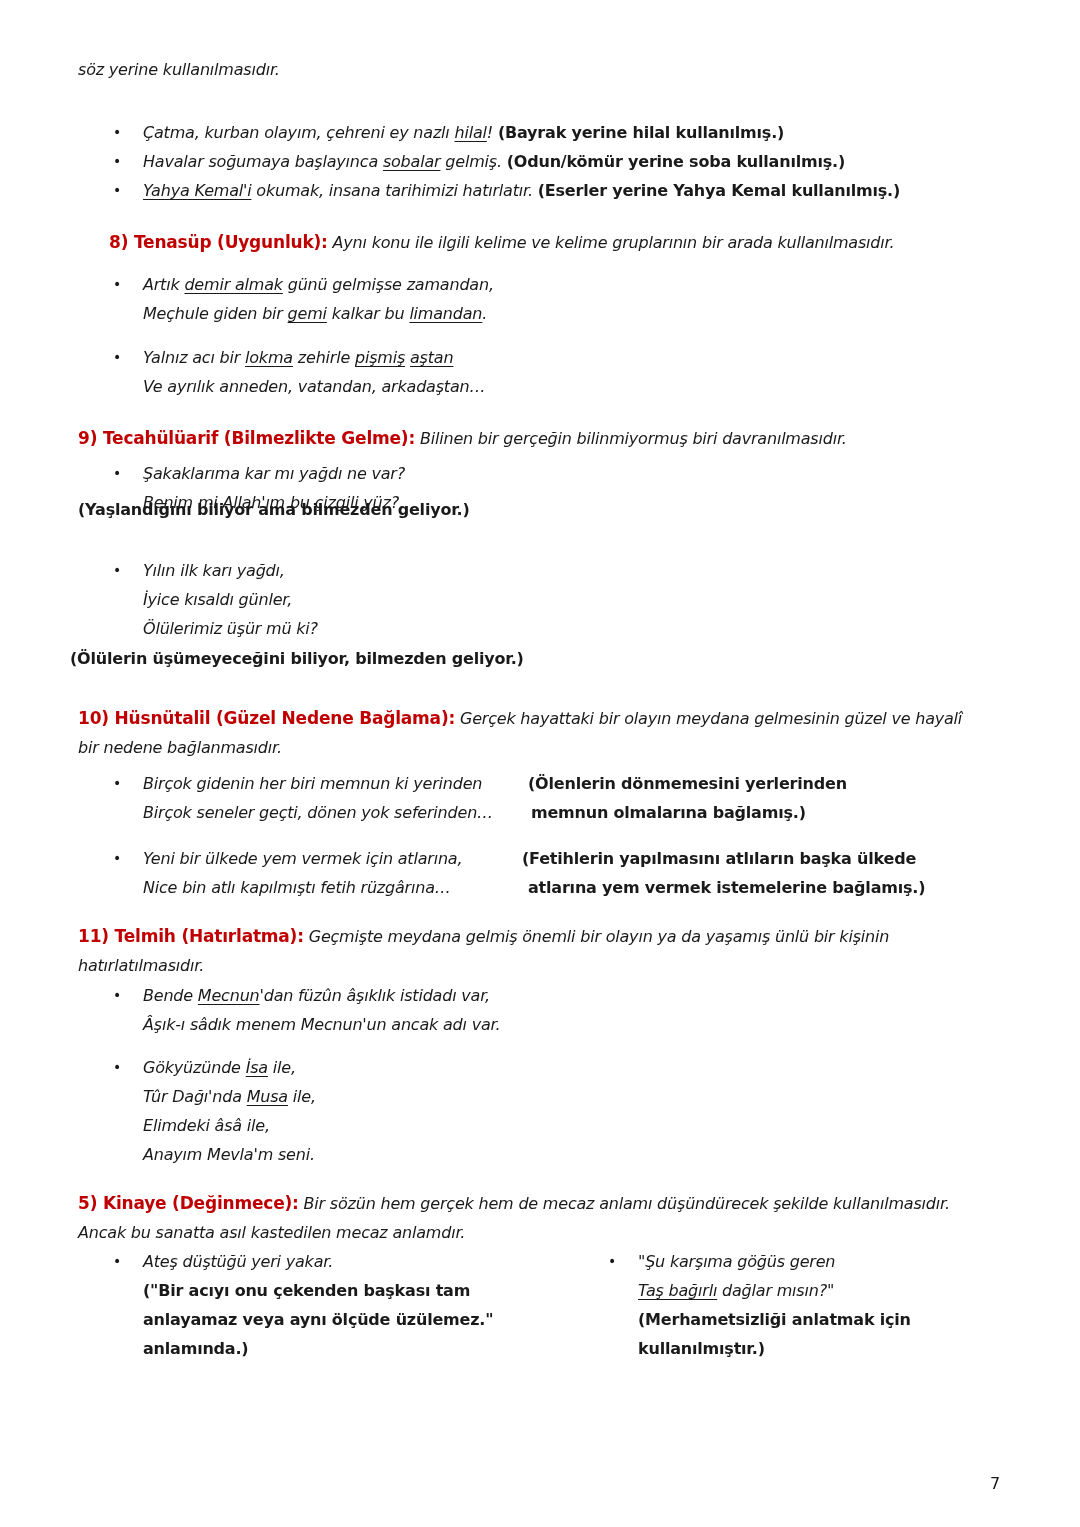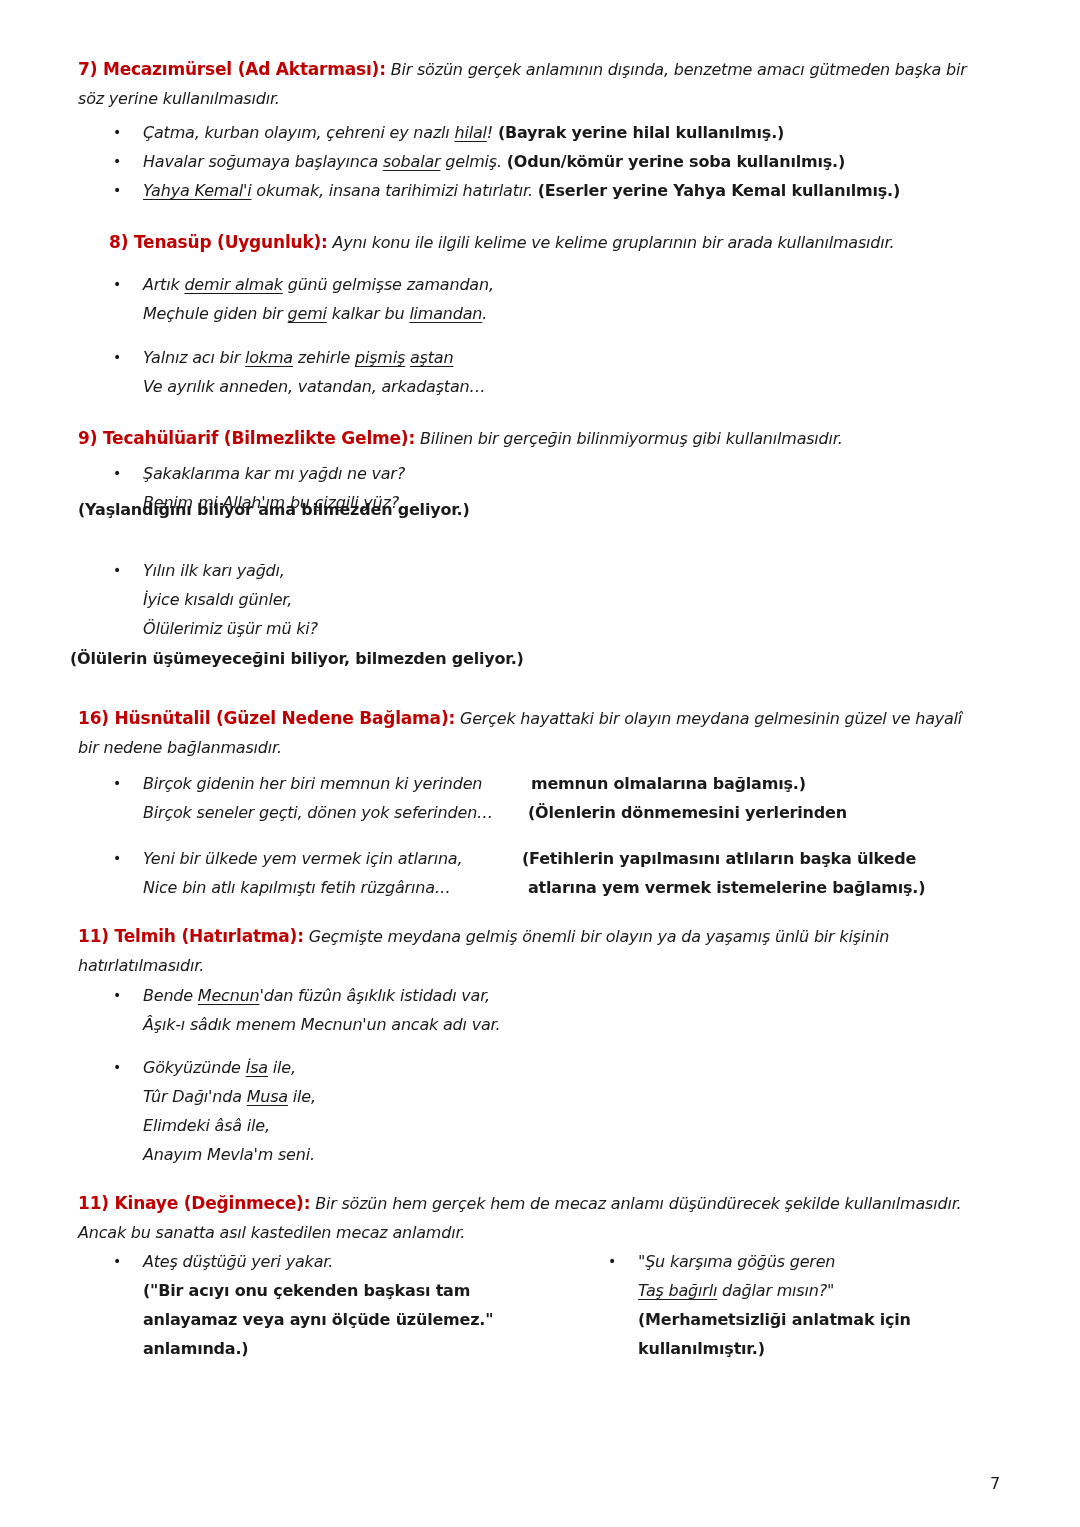--- a/index.html
+++ b/index.html
@@ -16,21 +16,20 @@
   .note { position:absolute; font-size:16px; line-height:29px; font-weight:bold; letter-spacing:-0.2px; }
   .pnum { position:absolute; left:990px; top:1474px; font-size:16px; }
   .line { display:block; white-space:nowrap; }
 </style>
 </head>
 <body>
 
 <div class="page">
 
   <div class="sec para" style="top:55px;">
-    <span class="line"><span class="head">7) Mecazımürsel (Ad Aktarması):</span><span> Bir sözün gerçek anlamının dışında, benzetme amacı gütmeden başka bir</span></span>
     <span class="line">söz yerine kullanılmasıdır.</span>
   </div>
   <div class="item" style="left:143px; top:118px;">
     <span class="bullet">•</span>
     <span>Çatma, kurban olayım, çehreni ey nazlı </span><span class="u">hilal</span><span>! </span><span class="b">(Bayrak yerine hilal kullanılmış.)</span>
   </div>
   <div class="item" style="left:143px; top:147px;">
     <span class="bullet">•</span>
     <span>Havalar soğumaya başlayınca </span><span class="u">sobalar</span><span> gelmiş. </span><span class="b">(Odun/kömür yerine soba kullanılmış.)</span>
   </div>
@@ -47,48 +46,48 @@
     <span class="line"><span>Artık </span><span class="u">demir almak</span><span> günü gelmişse zamandan,</span></span>
     <span class="line"><span>Meçhule giden bir </span><span class="u">gemi</span><span> kalkar bu </span><span class="u">limandan</span><span>.</span></span>
   </div>
   <div class="item" style="left:143px; top:343px;">
     <span class="bullet">•</span>
     <span class="line"><span>Yalnız acı bir </span><span class="u">lokma</span><span> zehirle </span><span class="u">pişmiş</span><span> </span><span class="u">aştan</span></span>
     <span class="line">Ve ayrılık anneden, vatandan, arkadaştan…</span>
   </div>
 
   <div class="sec para" style="top:424px;">
-    <span class="line"><span class="head">9) Tecahülüarif (Bilmezlikte Gelme):</span><span> Bilinen bir gerçeğin bilinmiyormuş gibi kullanılmasıdır.</span></span>
+    <span class="line"><span class="head">9) Tecahülüarif (Bilmezlikte Gelme):</span><span> Bilinen bir gerçeğin bilinmiyormuş biri davranılmasıdır.</span></span>
   </div>
   <div class="item" style="left:143px; top:459px;">
     <span class="bullet">•</span>
     <span class="line">Şakaklarıma kar mı yağdı ne var?</span>
     <span class="line">Benim mi Allah'ım bu çizgili yüz?</span>
   </div>
   <div class="note" style="left:78px; top:495px;">(Yaşlandığını biliyor ama bilmezden geliyor.)</div>
   <div class="item" style="left:143px; top:556px;">
     <span class="bullet">•</span>
     <span class="line">Yılın ilk karı yağdı,</span>
     <span class="line">İyice kısaldı günler,</span>
     <span class="line">Ölülerimiz üşür mü ki?</span>
   </div>
   <div class="note" style="left:70px; top:644px;">(Ölülerin üşümeyeceğini biliyor, bilmezden geliyor.)</div>
 
   <div class="sec para" style="top:704px;">
-    <span class="line"><span class="head">16) Hüsnütalil (Güzel Nedene Bağlama):</span><span> Gerçek hayattaki bir olayın meydana gelmesinin güzel ve hayalî</span></span>
+    <span class="line"><span class="head">10) Hüsnütalil (Güzel Nedene Bağlama):</span><span> Gerçek hayattaki bir olayın meydana gelmesinin güzel ve hayalî</span></span>
     <span class="line">bir nedene bağlanmasıdır.</span>
   </div>
   <div class="item" style="left:143px; top:769px;">
     <span class="bullet">•</span>
     <span class="line">Birçok gidenin her biri memnun ki yerinden</span>
     <span class="line">Birçok seneler geçti, dönen yok seferinden…</span>
   </div>
   <div class="note" style="left:528px; top:769px;">
+    <span class="line">(Ölenlerin dönmemesini yerlerinden</span>
     <span class="line" style="padding-left:3px;">memnun olmalarına bağlamış.)</span>
-    <span class="line">(Ölenlerin dönmemesini yerlerinden</span>
   </div>
   <div class="item" style="left:143px; top:844px;">
     <span class="bullet">•</span>
     <span class="line">Yeni bir ülkede yem vermek için atlarına,</span>
     <span class="line">Nice bin atlı kapılmıştı fetih rüzgârına…</span>
   </div>
   <div class="note" style="left:522px; top:844px;">
     <span class="line">(Fetihlerin yapılmasını atlıların başka ülkede</span>
     <span class="line" style="padding-left:6px;text-align:right;">atlarına yem vermek istemelerine bağlamış.)</span>
   </div>
@@ -104,21 +103,21 @@
   </div>
   <div class="item" style="left:143px; top:1053px;">
     <span class="bullet">•</span>
     <span class="line"><span>Gökyüzünde </span><span class="u">İsa</span><span> ile,</span></span>
     <span class="line"><span>Tûr Dağı'nda </span><span class="u">Musa</span><span> ile,</span></span>
     <span class="line">Elimdeki âsâ ile,</span>
     <span class="line">Anayım Mevla'm seni.</span>
   </div>
 
   <div class="sec para" style="top:1189px;">
-    <span class="line"><span class="head">11) Kinaye (Değinmece):</span><span> Bir sözün hem gerçek hem de mecaz anlamı düşündürecek şekilde kullanılmasıdır.</span></span>
+    <span class="line"><span class="head">5) Kinaye (Değinmece):</span><span> Bir sözün hem gerçek hem de mecaz anlamı düşündürecek şekilde kullanılmasıdır.</span></span>
     <span class="line">Ancak bu sanatta asıl kastedilen mecaz anlamdır.</span>
   </div>
   <div class="item" style="left:143px; top:1247px;">
     <span class="bullet">•</span>
     <span class="line">Ateş düştüğü yeri yakar.</span>
     <span class="line b">("Bir acıyı onu çekenden başkası tam</span>
     <span class="line b">anlayamaz veya aynı ölçüde üzülemez."</span>
     <span class="line b">anlamında.)</span>
   </div>
   <div class="item" style="left:638px; top:1247px;">

